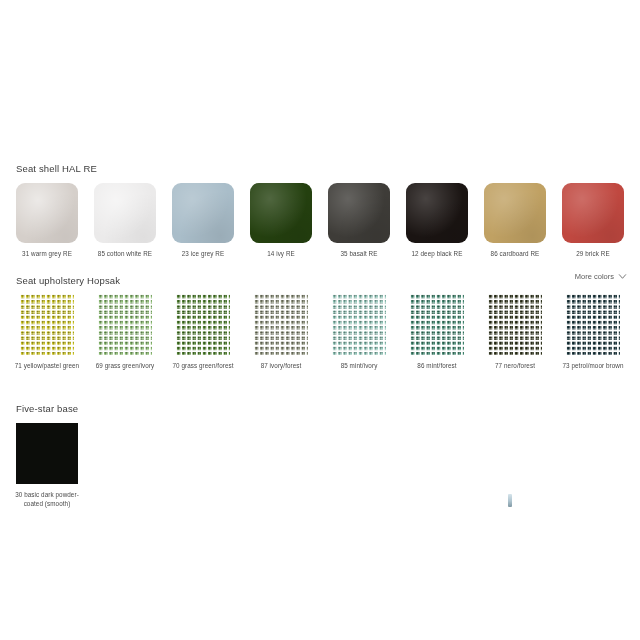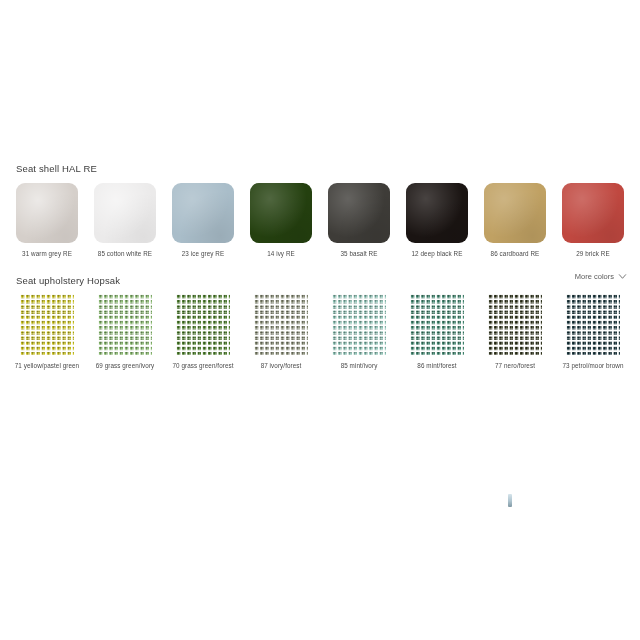--- a/index.html
+++ b/index.html
@@ -289,16 +289,27 @@
       <div class="swatch-cell">
         <div class="fabric-wrap">
           <div class="fabric-chip" style="background:#15343c;"></div>
         </div>
         <div class="swatch-label">73 petrol/moor brown</div>
       </div>
 
     </div>
   </div>
 
+  <div class="section" style="top:398px;">
+    <div class="section-head">
+      <span class="section-title">Five-star base</span>
+    </div>
+    <div class="swatch-row" style="top:25px;">
+      <div class="swatch-cell">
+        <div class="base-chip" style="background:#0c0d0a;"></div>
+        <div class="swatch-label">30 basic dark powder-coated (smooth)</div>
+      </div>
+    </div>
+  </div>
 
   <div class="edge-sliver"></div>
 
 </div>
 
 </body></html>

